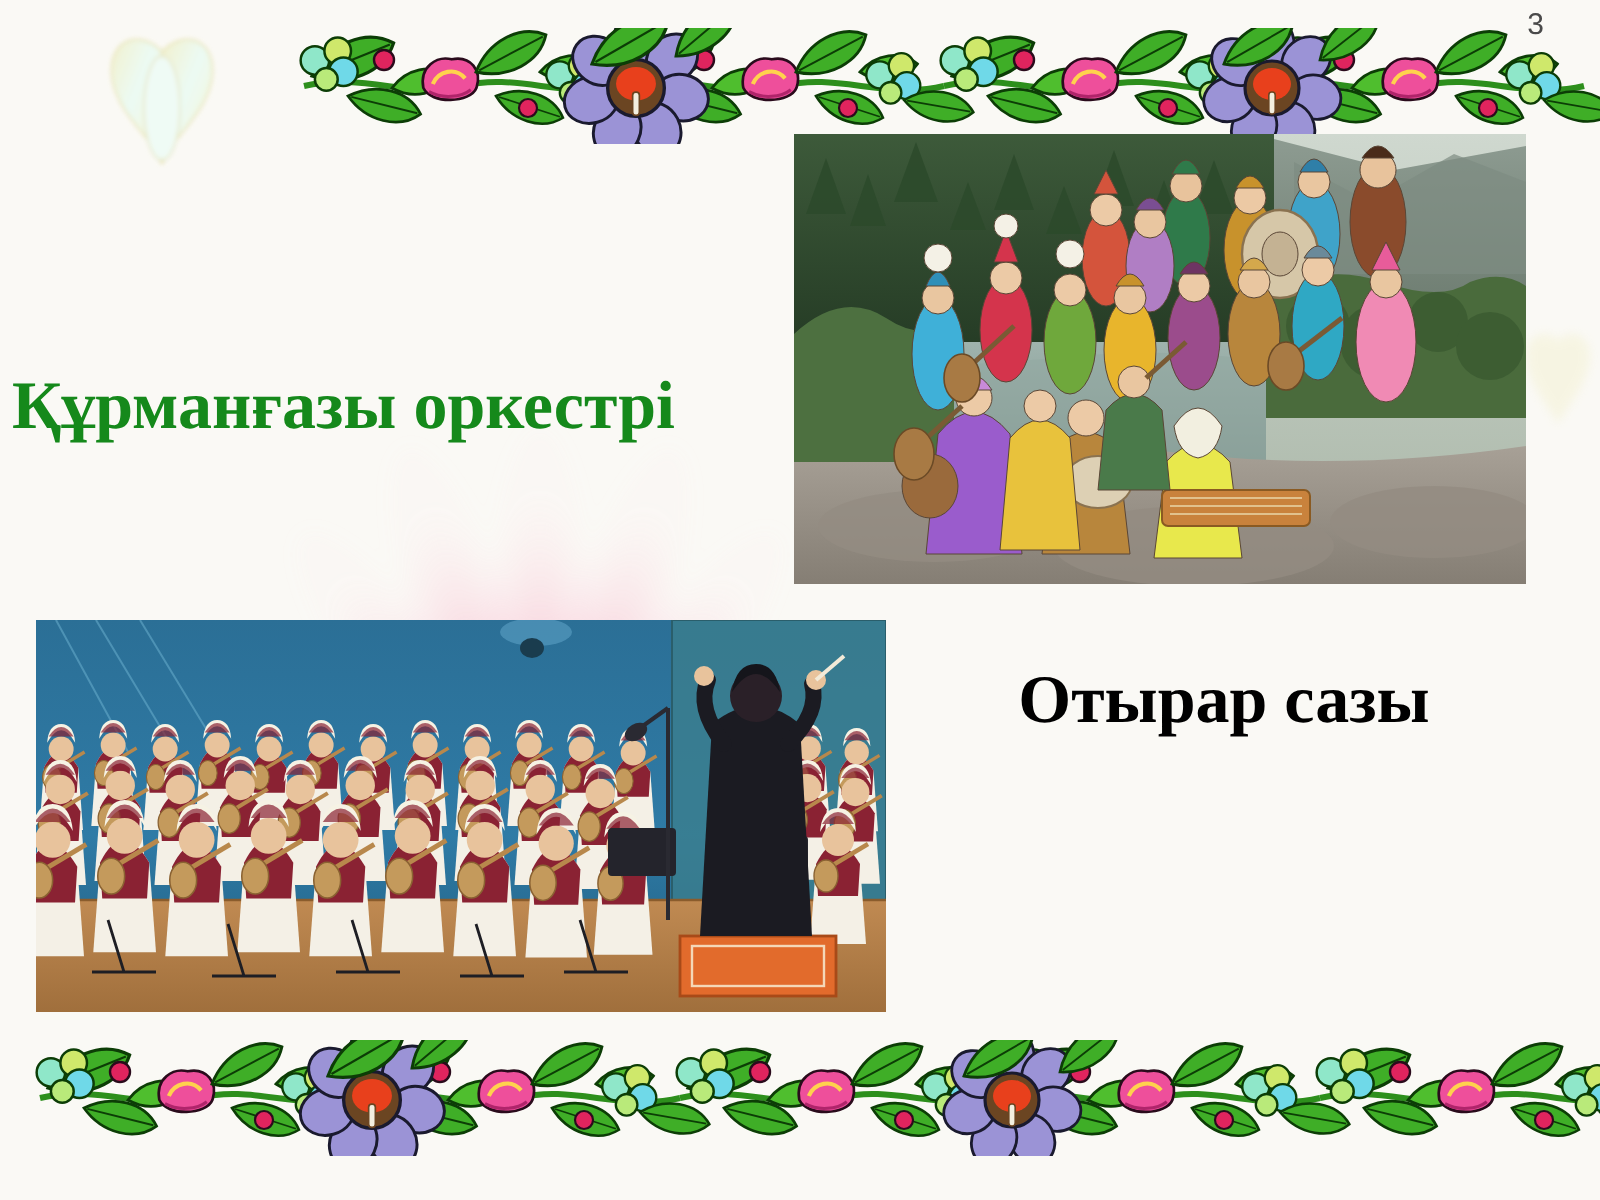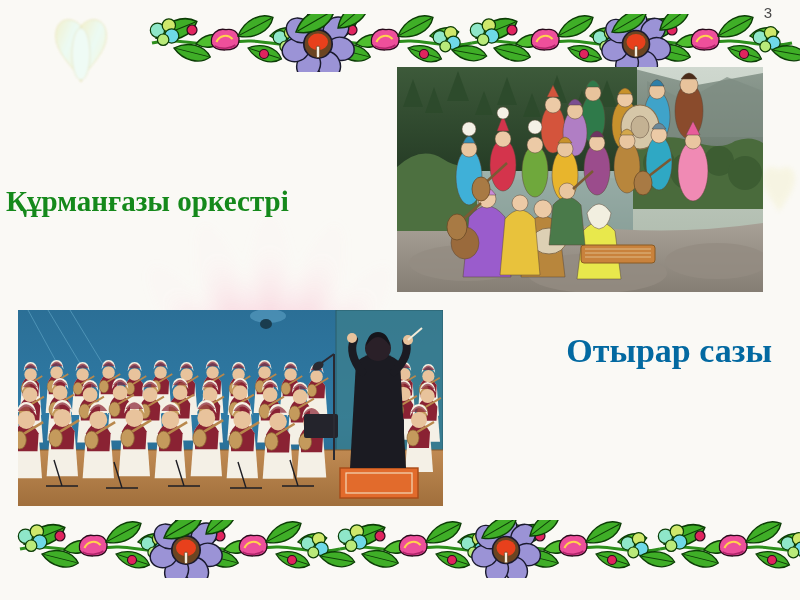--- a/index.html
+++ b/index.html
@@ -70,32 +70,32 @@
   .title {
     position: absolute;
     font-weight: bold;
     font-family: "Liberation Serif", serif;
     line-height: 1.12;
   }
   .title-green {
     left: 6px;
     top: 185px;
     width: 400px;
-    font-size: 29px;
+    font-size: 34px;
     color: #15891b;
     text-align: left;
     white-space: nowrap;
   }
   .title-red {
     left: 452px;
     top: 332px;
     width: 320px;
     font-size: 34px;
-    color: #0369a1;
-    text-align: right;
+    color: #000000;
+    text-align: center;
   }
 
   
   .photo {
     position: absolute;
     overflow: hidden;
     background: #8a9a88;
   }
   .photo-ensemble {
     left: 397px;

